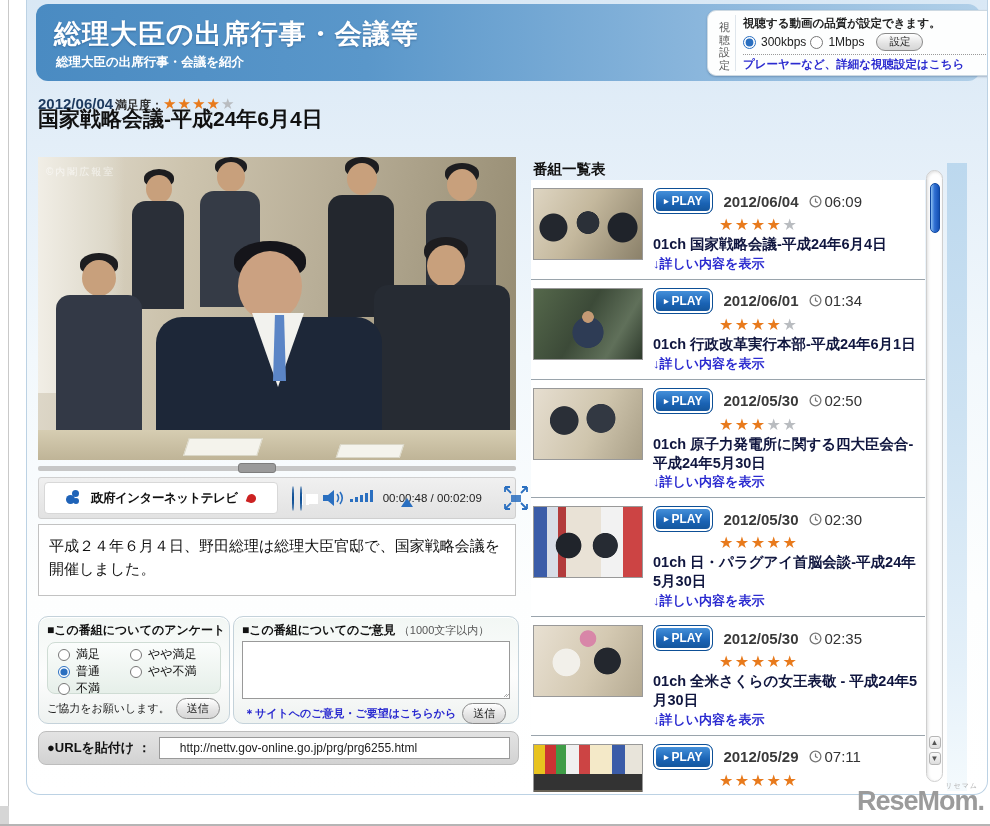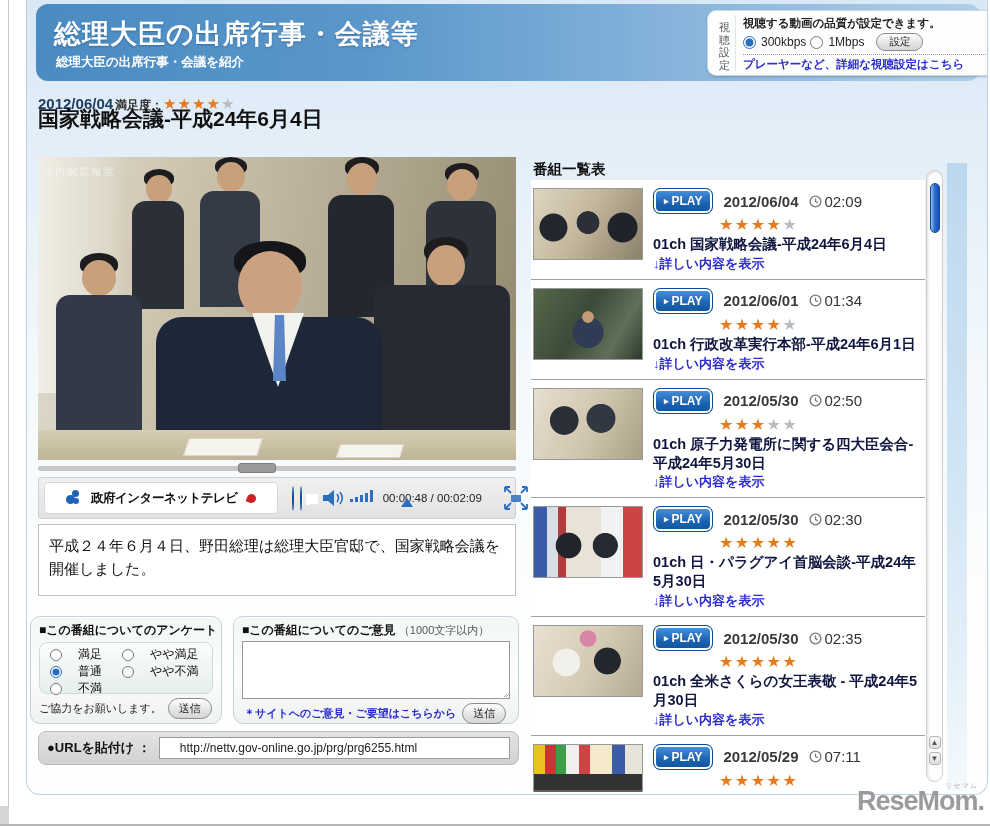--- a/index.html
+++ b/index.html
@@ -88,28 +88,28 @@
   .expand { display:flex; align-items:center; gap:3px; margin-left:7px; cursor:pointer; }
   .expand-label { font-size:13px; font-weight:bold; color:#1d5a9e; width:1.15em; line-height:1.05; word-break:break-all; text-align:center; }
 
   
   .desc { position:absolute; left:11px; top:524px; width:478px; height:72px; background:#fff;
     border:1px solid #c2c2c2; padding:9px 10px; font-size:15px; color:#111; line-height:1.55; }
 
   
   .panel { position:absolute; top:616px; height:108px; border:1px solid #c4d2da; border-radius:10px;
     background:linear-gradient(#f2f7f4,#fdfdfd 55%,#eef2f0); box-shadow:inset 0 1px 0 #fff; }
-  .panel-survey { left:3px; width:192px; }
+  .panel-survey { left:11px; width:192px; }
   .panel-feedback { left:206px; width:286px; }
   .panel-title { font-size:12px; font-weight:bold; color:#111; padding:5px 0 0 8px; white-space:nowrap; }
   .panel-title .lim { font-weight:normal; font-size:11px; color:#555; }
   .survey-box { margin:3px 8px 0 8px; background:linear-gradient(#fbfdfc,#e6efe9); border:1px solid #cfdcd4;
     border-radius:8px; padding:3px 6px 3px 10px; height:52px;
     display:grid; grid-template-columns:72px auto; row-gap:0; font-size:12px; color:#111; }
-  .radio-opt { display:flex; align-items:center; gap:16px; line-height:17px; }
+  .radio-opt { display:flex; align-items:center; gap:6px; line-height:17px; }
   .radio-opt input { width:12px; height:12px; accent-color:#2a6fc0; }
   .survey-foot { display:flex; align-items:center; margin:4px 6px 0 8px; font-size:11px; color:#222; }
   .fb-textarea { display:block; margin:2px 8px 0 8px; width:268px; height:58px; border:1px solid #999;
     background:#fff; resize:none; font-size:12px;
     background-image:linear-gradient(135deg,transparent 70%, #aaa 70%, #aaa 74%, transparent 74%, transparent 80%, #aaa 80%, #aaa 84%, transparent 84%);
     background-size:10px 10px; background-repeat:no-repeat; background-position:bottom right; }
   .fb-foot { display:flex; align-items:center; margin:4px 8px 0 10px; }
   .fb-link { font-size:11px; font-weight:bold; color:#2b2bd0; cursor:pointer; white-space:nowrap; }
   .fb-foot .btn-oval, .survey-foot .btn-oval { margin-left:6px; padding:2px 10px; font-size:11px; }
 
@@ -365,21 +365,21 @@
           <button class="btn-play">
               <span class="tri">▸</span>
               <span>PLAY</span>
             </button>
           <span class="prog-date">2012/06/04</span>
           <span class="prog-dur">
               <svg width="13" height="13" viewBox="0 0 13 13">
                 <circle cx="6.5" cy="6.5" r="5.4" fill="none" stroke="#777" stroke-width="1.3"></circle>
                 <path d="M6.5 3.4 v3.2 l2.2 1.2" stroke="#777" stroke-width="1.2" fill="none"></path>
               </svg>
-              <span>02:09</span>
+              <span>06:09</span>
             </span>
         </div>
         <div class="prog-stars stars"><span class="st-f">★★★★</span><span class="st-e">★</span></div>
         <div class="prog-title">01ch 国家戦略会議-平成24年6月4日</div>
         <div class="prog-link">↓詳しい内容を表示</div>
       </div>
     </div>
 
     <div class="prog-row">
       <div class="thumb t2"></div>

